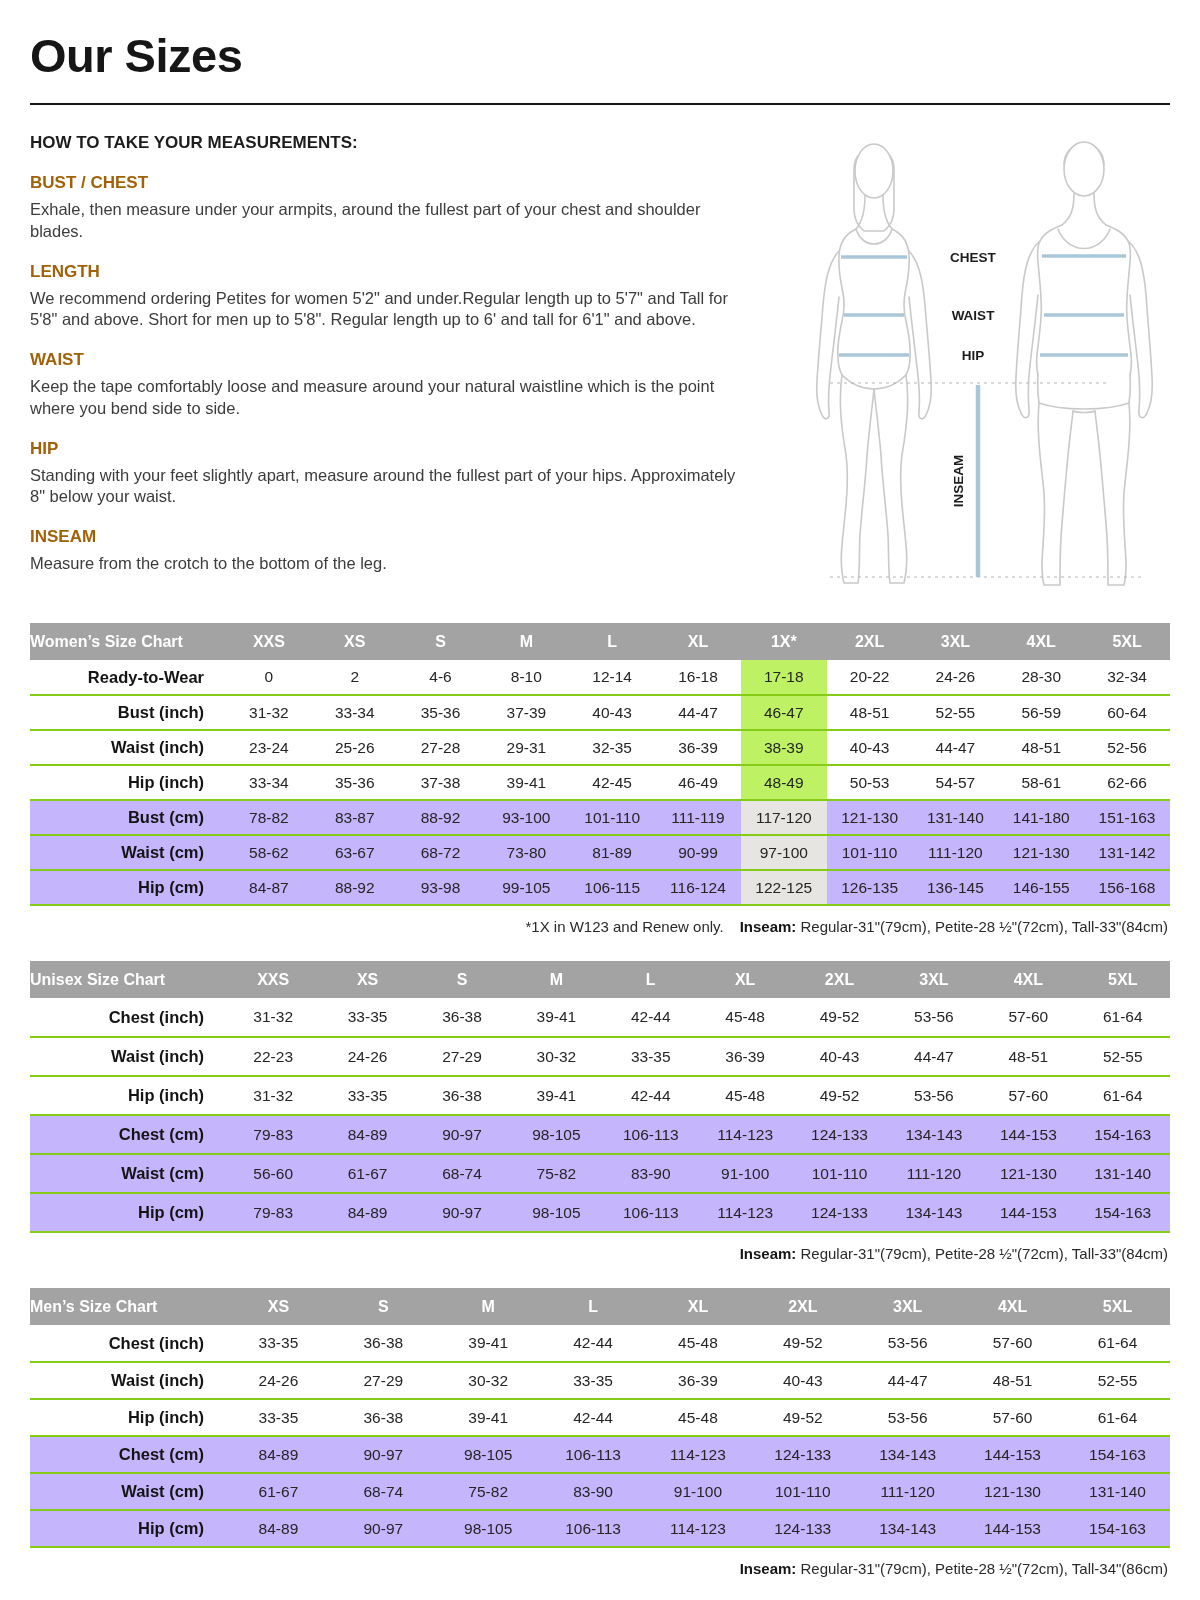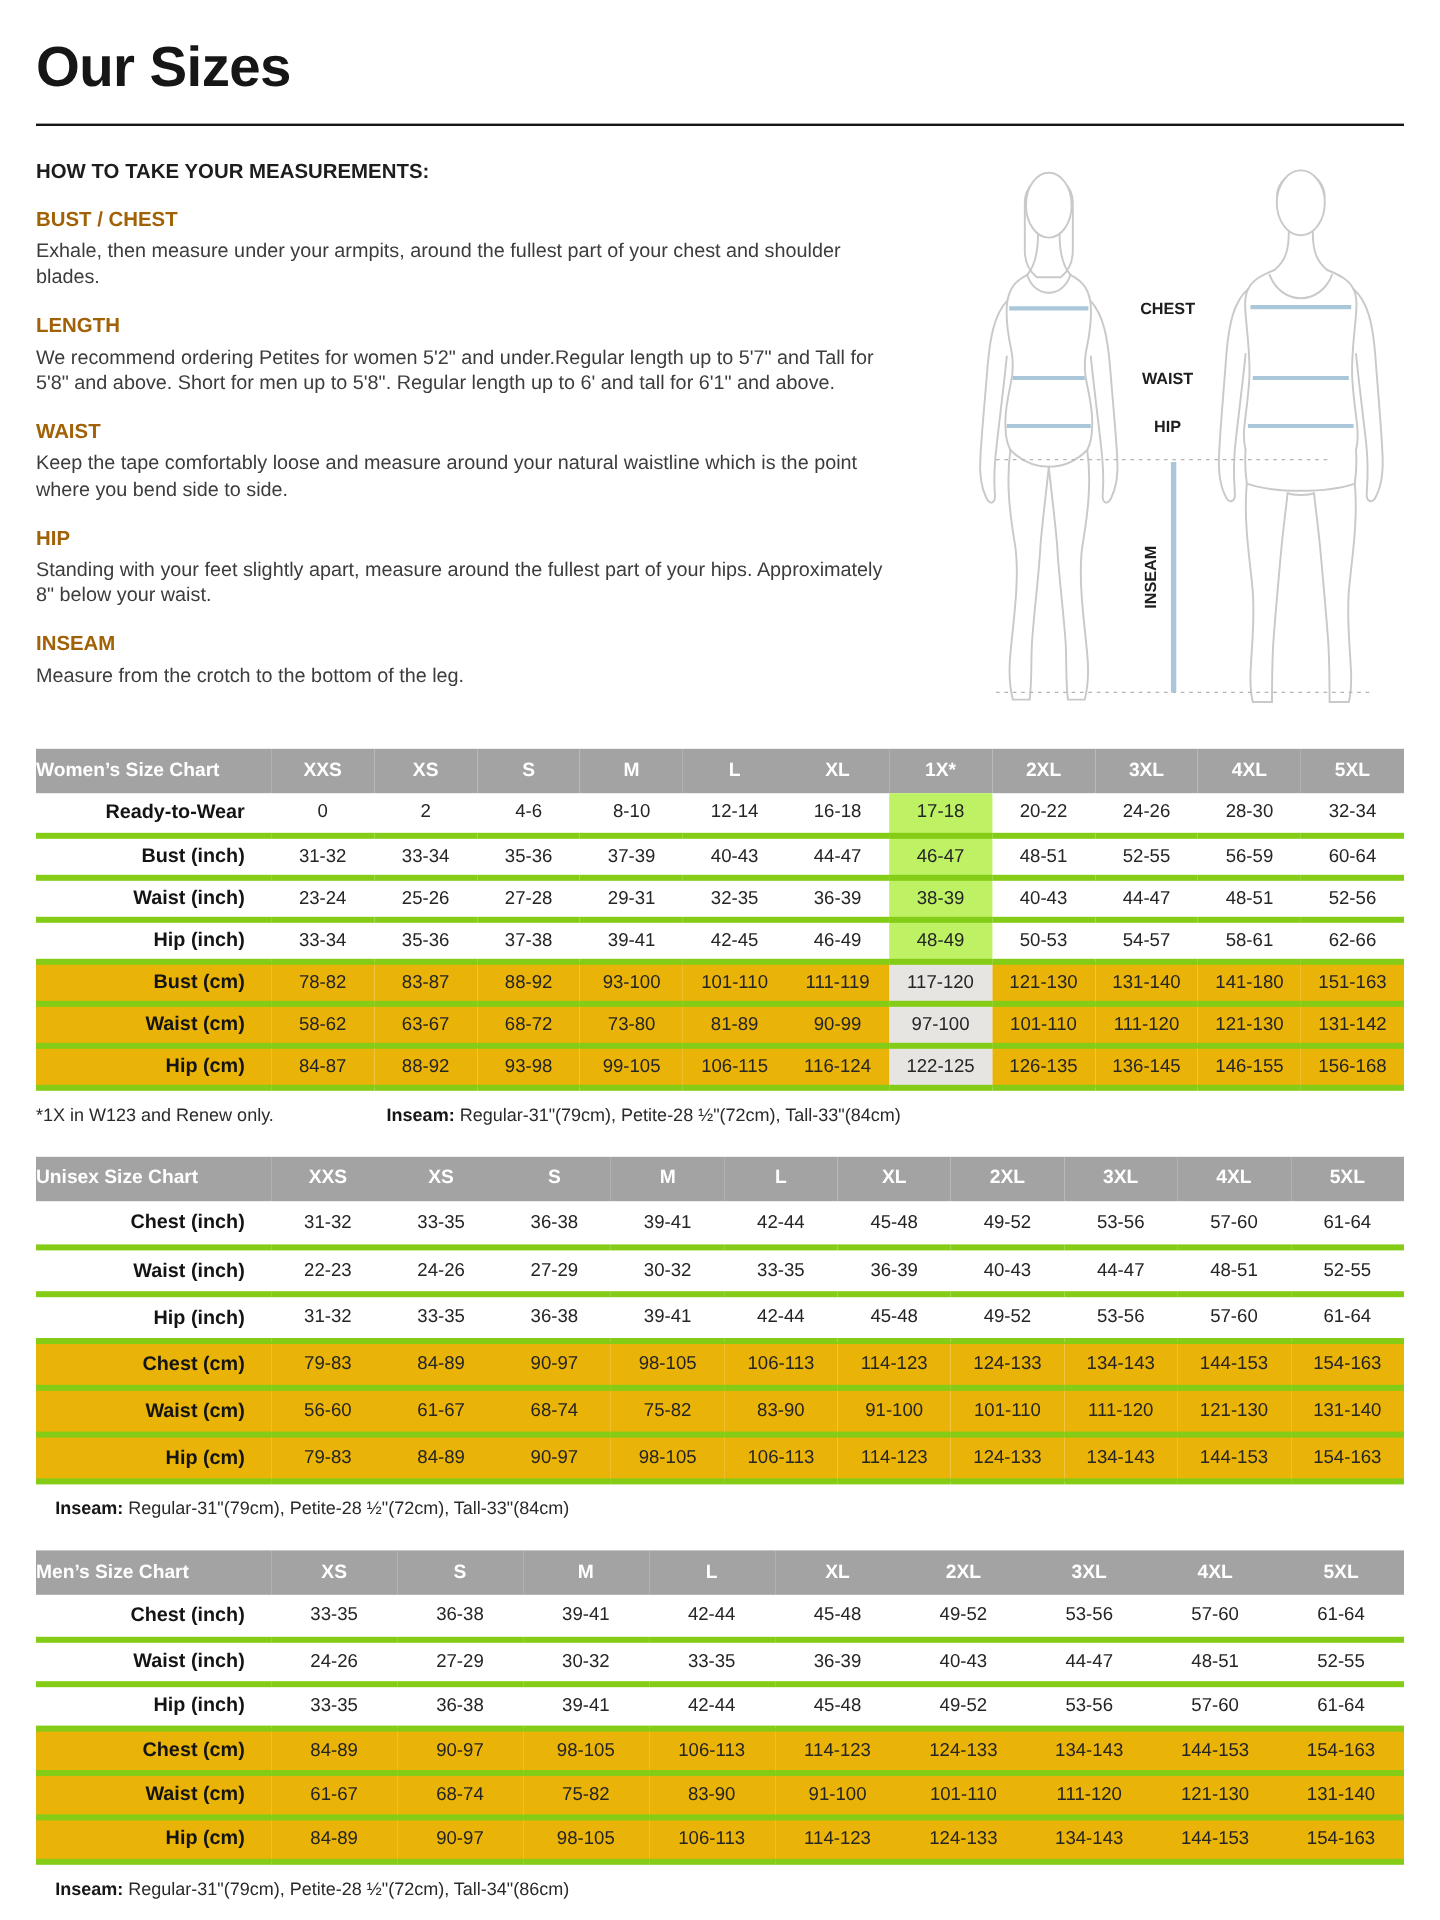--- a/index.html
+++ b/index.html
@@ -30,35 +30,35 @@
 
   .tables-area { margin-top:22px; }
   .size-section { margin-bottom:14px; }
   table { width:100%; border-collapse:collapse; table-layout:fixed; }
   col.label-col { width:196px; }
   thead th {
     background:#a3a3a3; color:#ffffff; font-weight:700;
     font-size:16px; height:37px; text-align:center; padding:0;
   }
   thead th.t-title { text-align:left; padding-right:16px; font-size:16px; }
-  tbody tr { border-bottom:5px solid #84cc16; }
+  tbody tr { border-bottom:2px solid #84cc16; }
   tbody th {
     text-align:right; padding-right:22px; font-weight:700;
     font-size:16.5px; color:#141414; white-space:nowrap;
   }
   tbody td { text-align:center; font-size:15.5px; color:#252525; }
   .t-women tbody th, .t-women tbody td { height:35px; }
   .t-unisex tbody th, .t-unisex tbody td { height:39px; }
   .t-men tbody th, .t-men tbody td { height:37px; }
-  tr.shaded { background:#eab308; }
+  tr.shaded { background:#c4b5fd; }
   td.hl { background:#bef264; }
   tr.shaded td.hl { background:#e7e5e2; }
 
   .footnote-row {
-    display:flex; justify-content:flex-start; gap:78px;
+    display:flex; justify-content:flex-end; 
     font-size:15px; color:#2a2a2a; margin:12px 2px 26px 0;
   }
   .footnote-row .fn-inseam b { font-weight:700; color:#161616;padding-left:16px; }
   .fn-note:empty { display:none; }
 
   svg text { font-family:"Liberation Sans", sans-serif; }
 </style>
 </head>
 <body>
 

